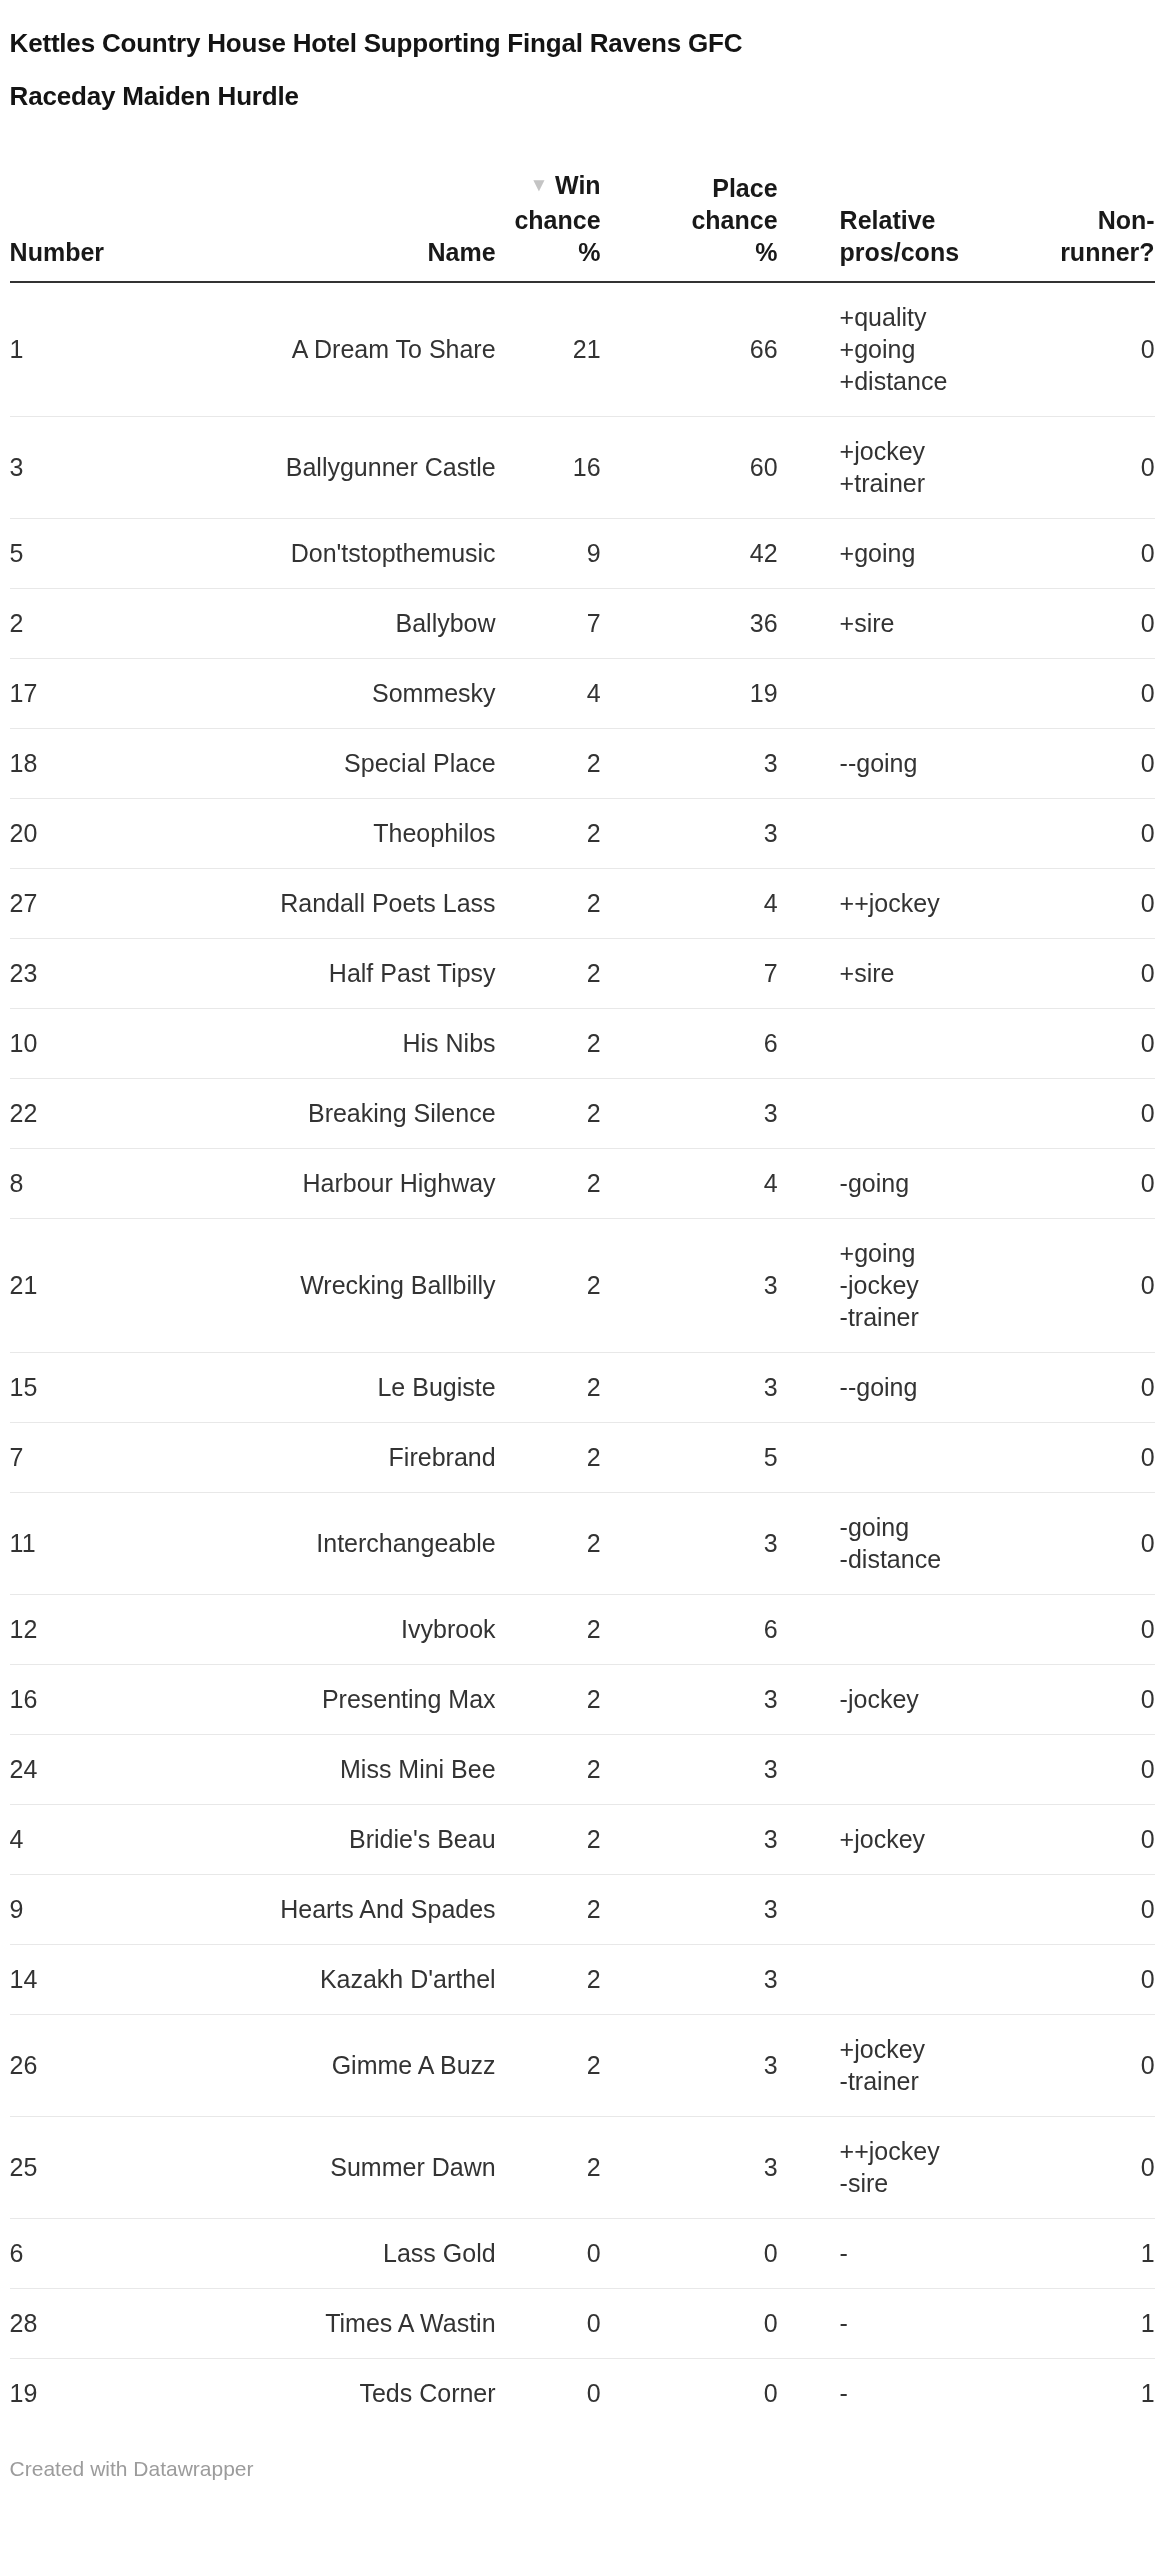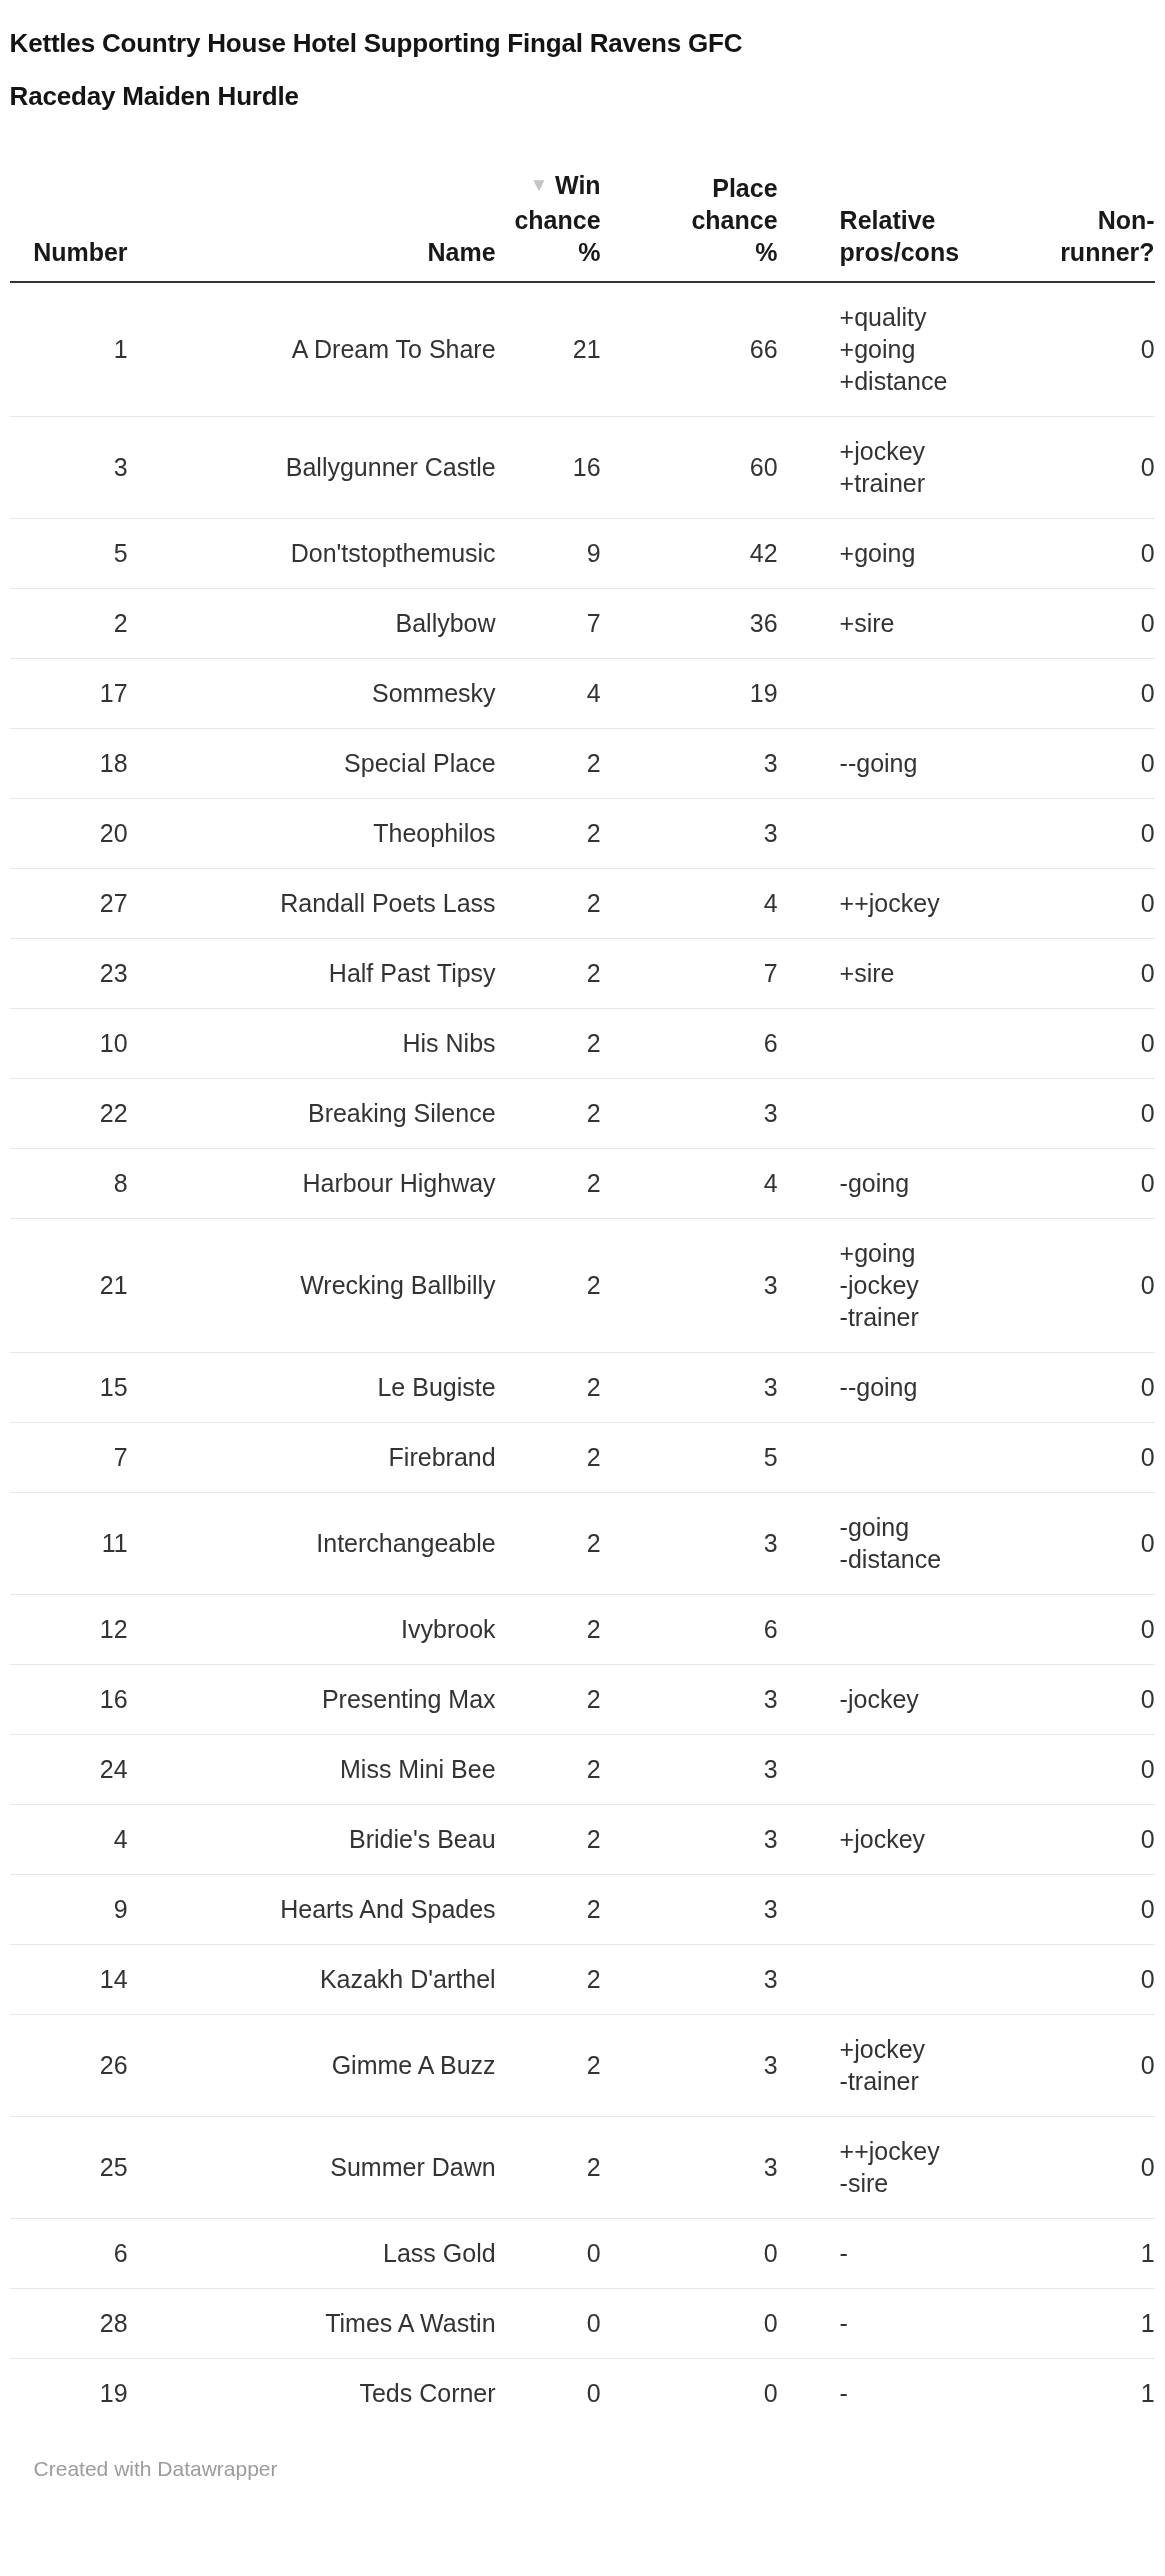--- a/index.html
+++ b/index.html
@@ -31,21 +31,21 @@
   th {
     vertical-align: bottom;
     font-size: 25px;
     line-height: 32px;
     font-weight: 700;
     color: #191919;
     padding: 0 0 13.4px 0;
     text-align: left;
   }
   th.num, td.num { text-align: right; }
-  th.c-number, td.c-number { text-align: right; }
+  th.c-number, td.c-number { text-align: left; }
   th.c-name, td.c-name { padding-left: 59px; text-align: right; }
   th.c-pros, td.c-pros { padding-left: 62px; text-align: left; }
   td {
     font-size: 25px;
     line-height: 32px;
     color: #333333;
     padding: 18px 0 19px 0;
     vertical-align: middle;
     overflow: hidden;
     white-space: nowrap;
@@ -59,21 +59,20 @@
     transform: translateY(-2.9px);
     margin-right: 6.7px;
   }
   .pros-line { display: block; white-space: nowrap; }
   .footer { margin-top: 29px; }
   .credit {
     color: #9c9c9c;
     font-size: 21px;
     text-decoration: none;
     cursor: pointer;
-    margin-left: 24px;
   }
 </style>
 </head>
 <body>
 
 <div class="page">
 
   <h1 class="chart-title">
     <span class="title-line">Kettles Country House Hotel Supporting Fingal Ravens GFC</span>
     <span class="title-line">Raceday Maiden Hurdle</span>

